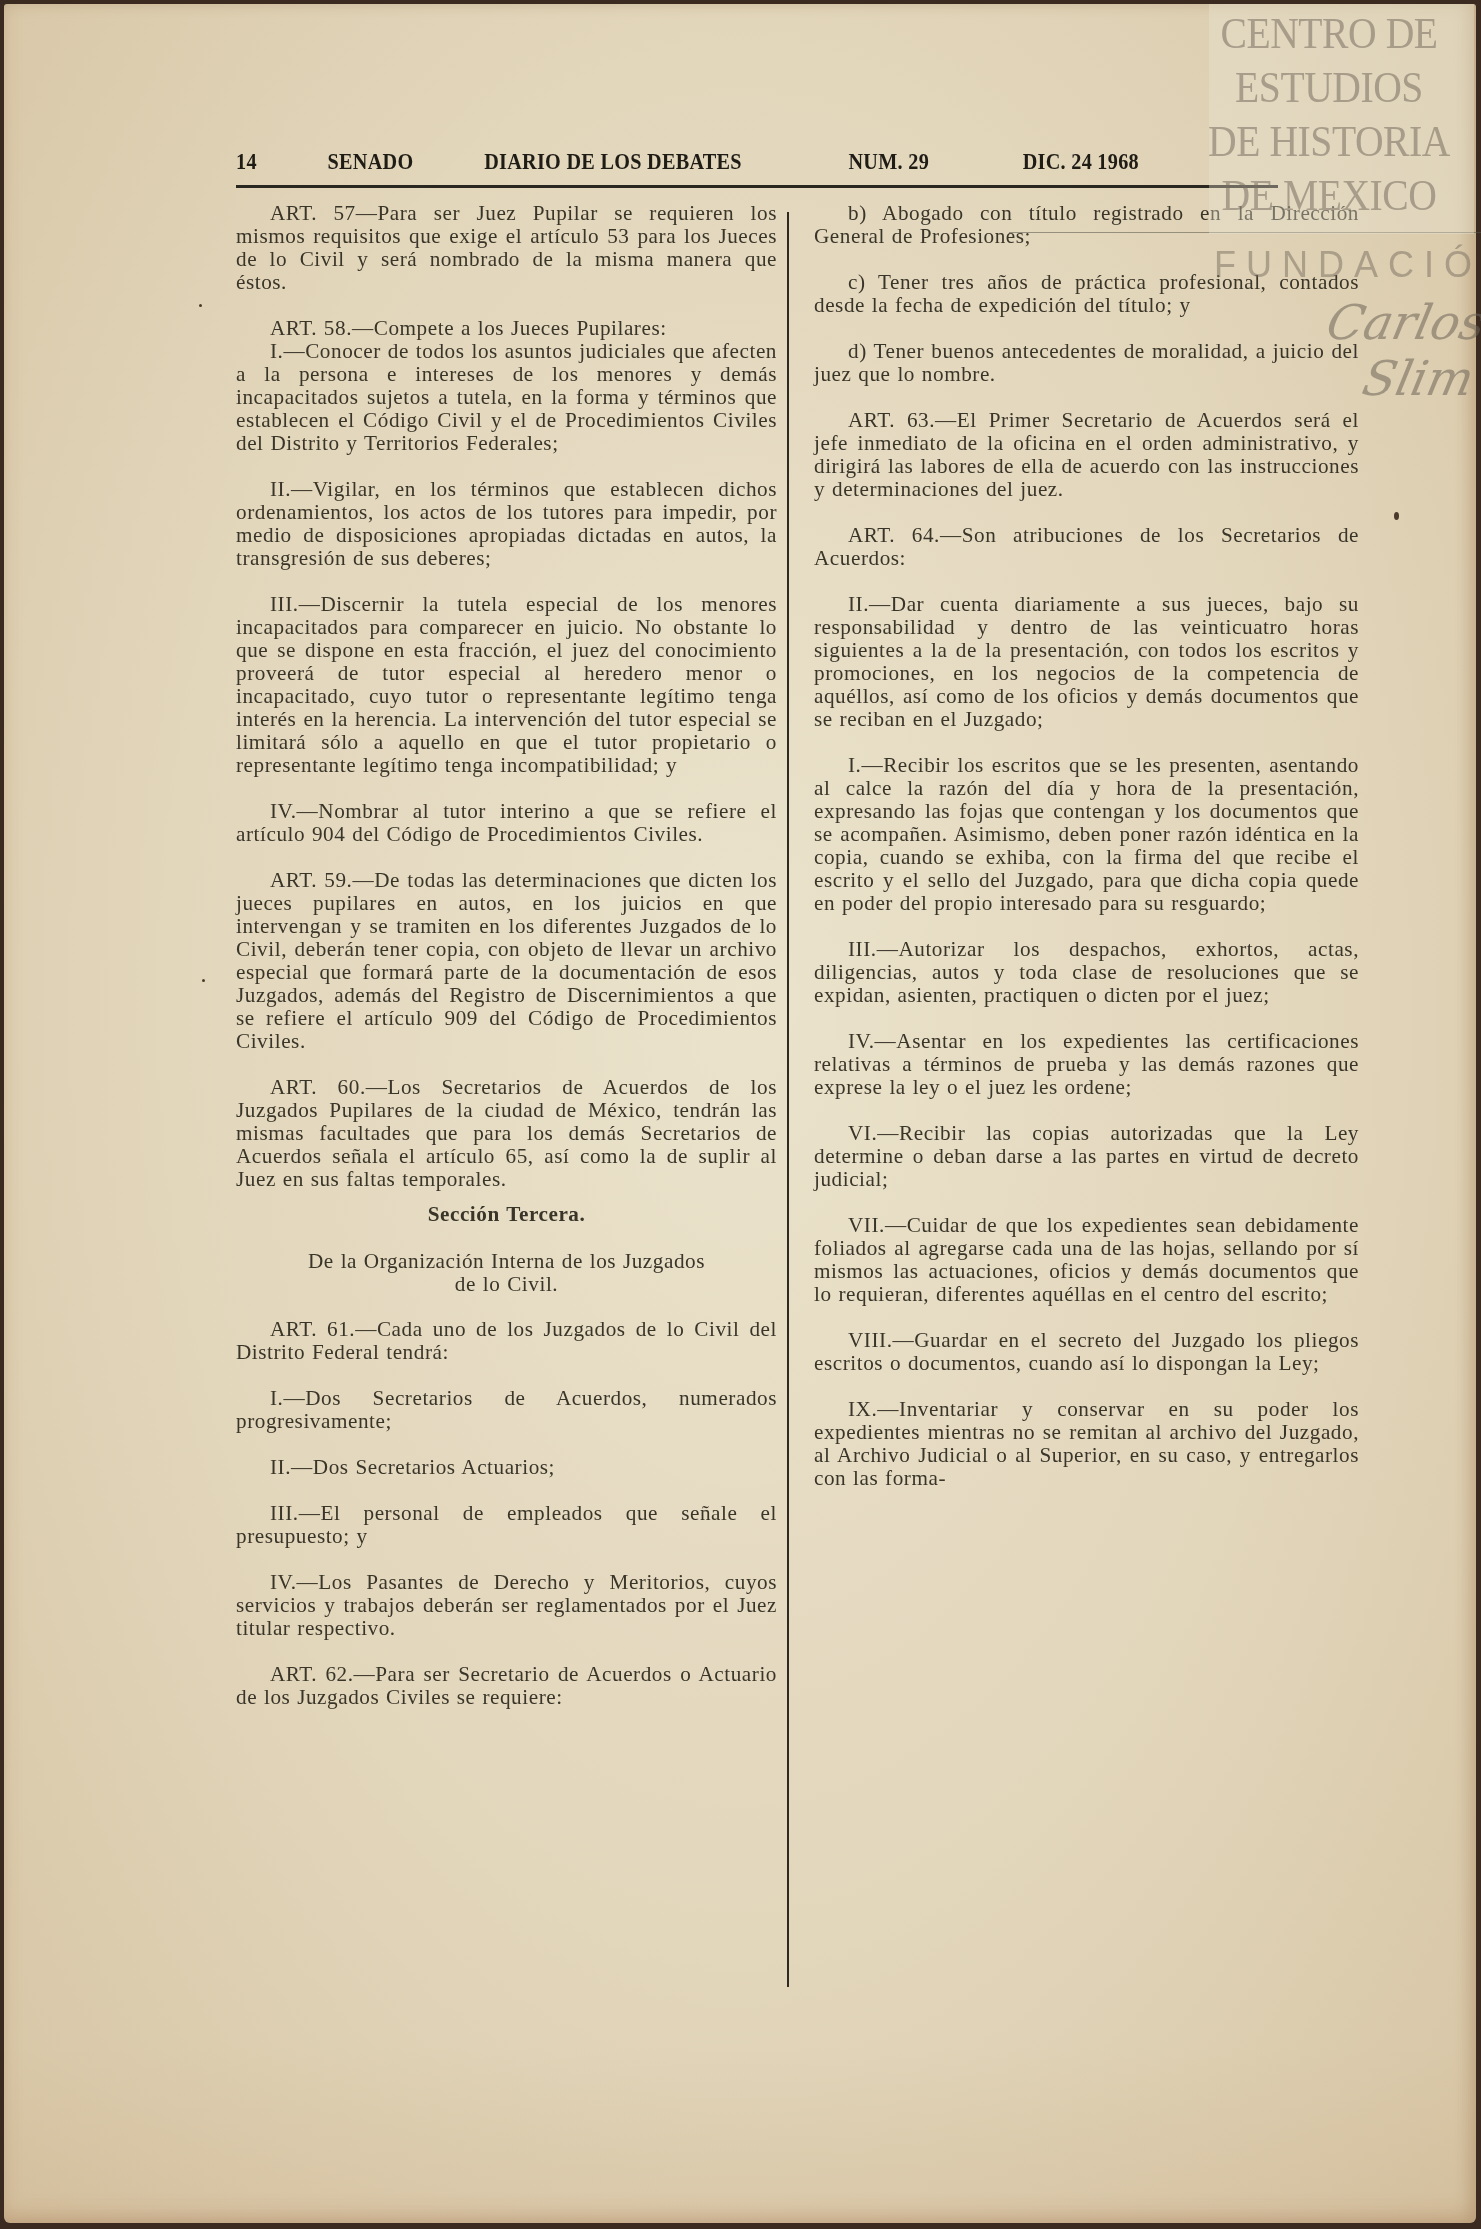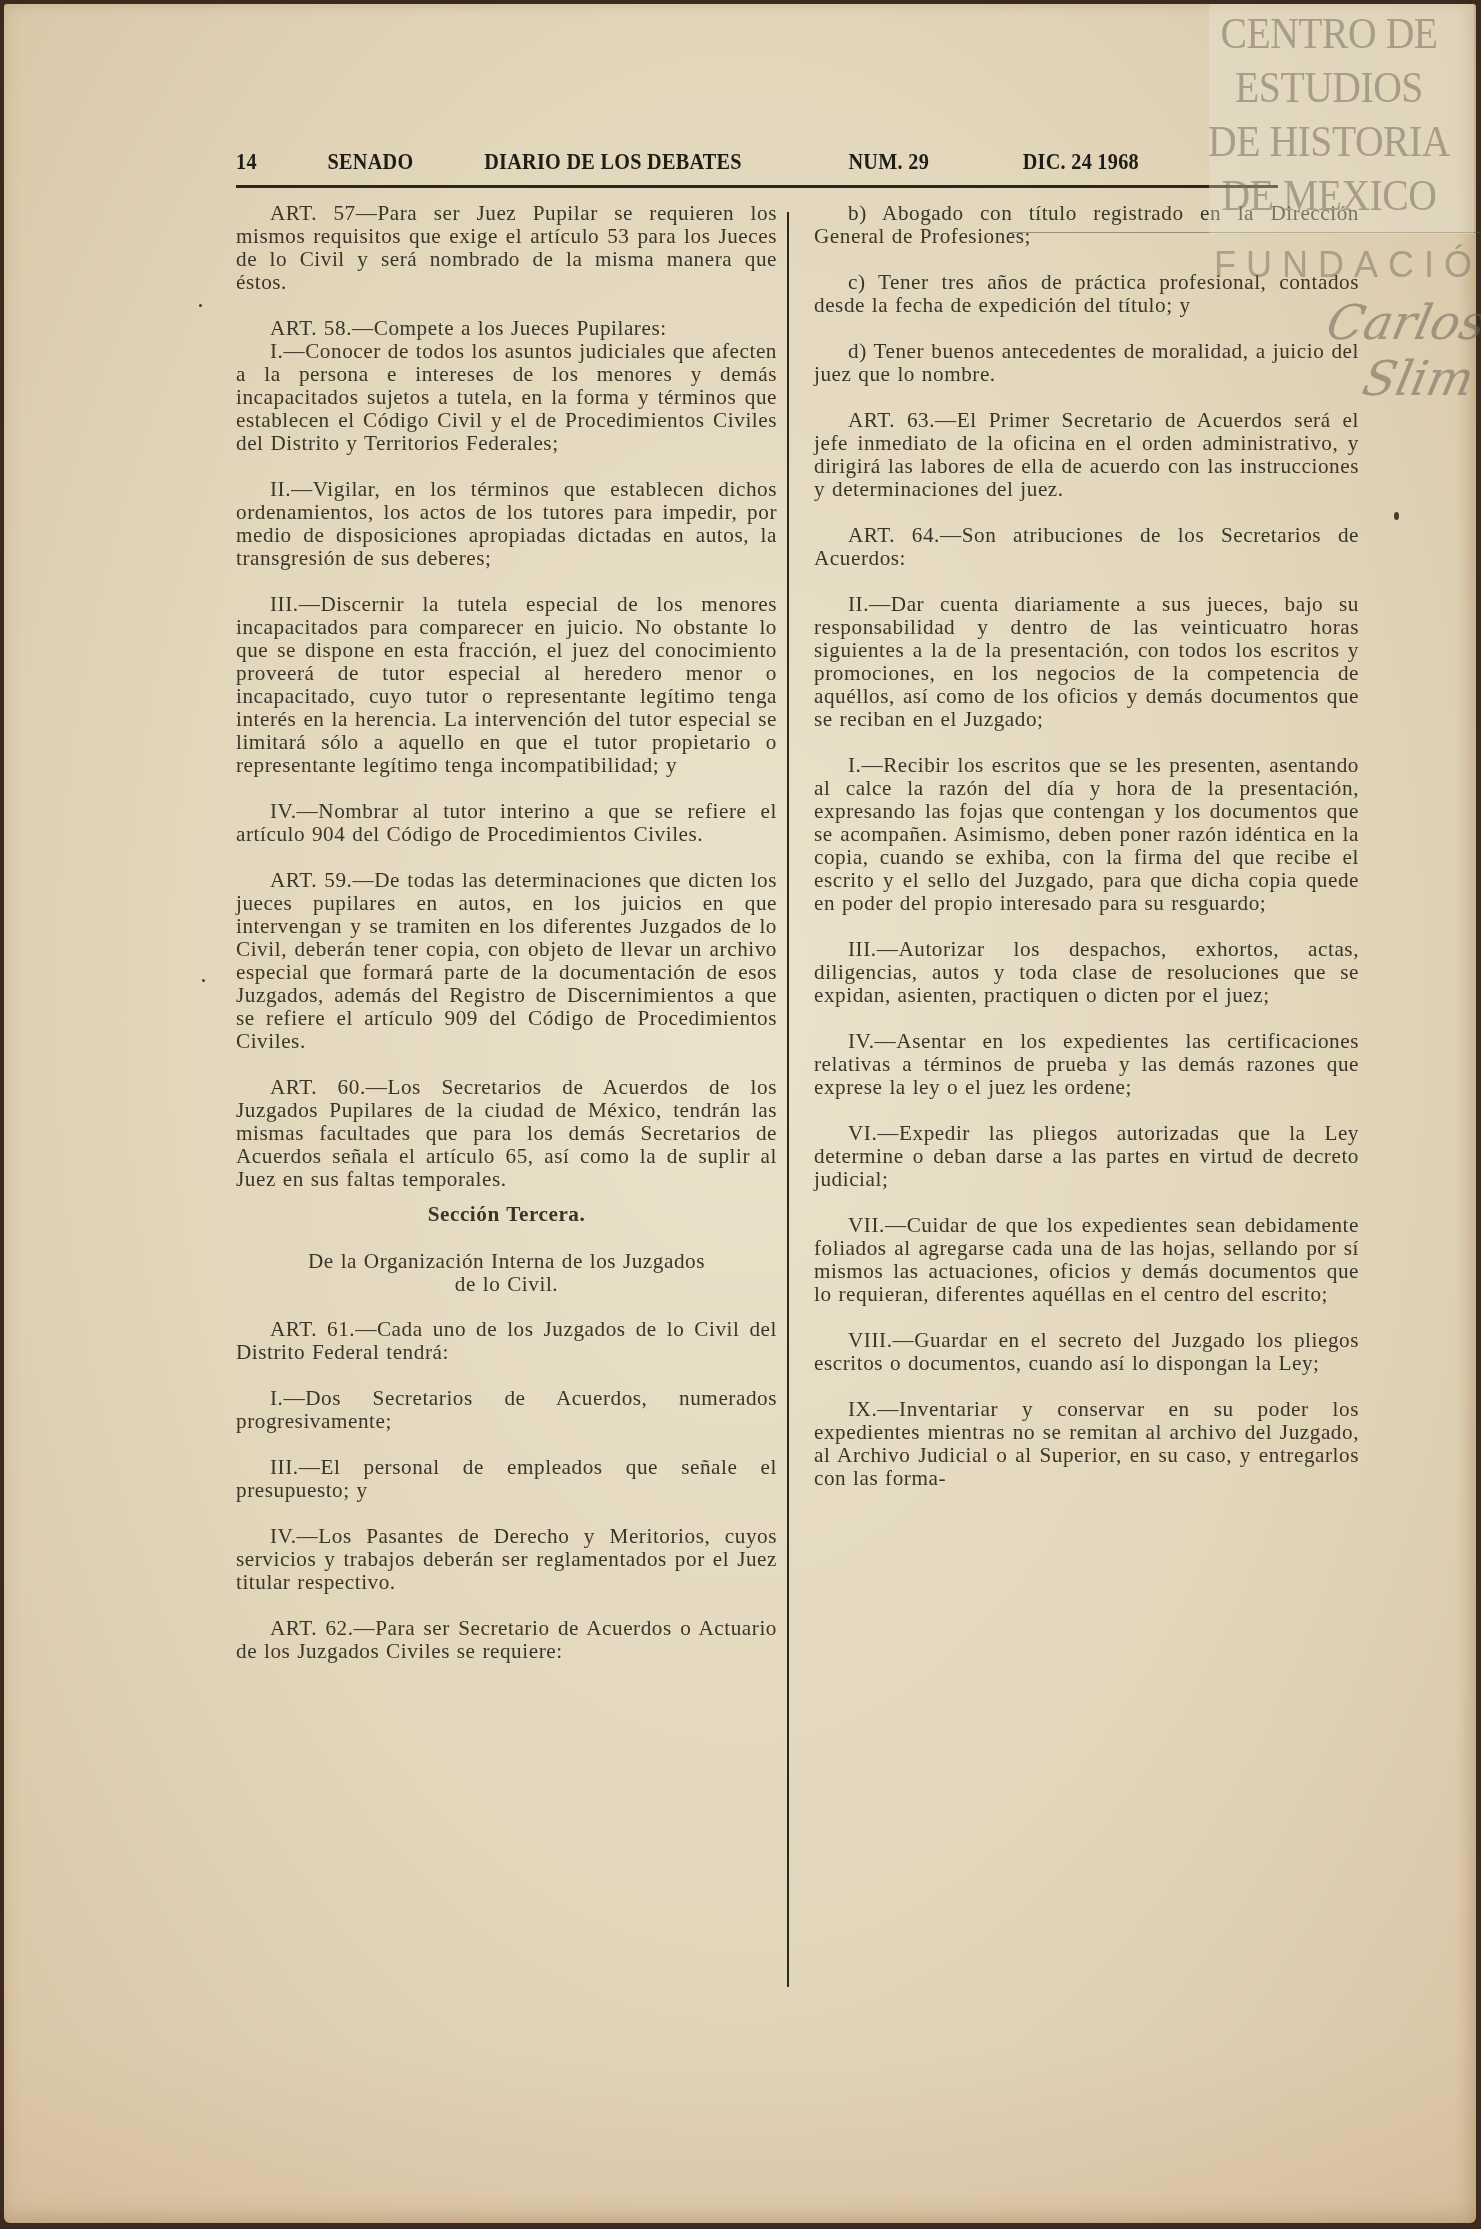--- a/index.html
+++ b/index.html
@@ -184,38 +184,39 @@
     <p>I.—Conocer de todos los asuntos judiciales que afecten a la persona e intereses de los menores y demás incapacitados sujetos a tutela, en la forma y términos que establecen el Código Civil y el de Procedimientos Civiles del Distrito y Territorios Federales;</p>
     <p>II.—Vigilar, en los términos que establecen dichos ordenamientos, los actos de los tutores para impedir, por medio de disposiciones apropiadas dictadas en autos, la transgresión de sus deberes;</p>
     <p>III.—Discernir la tutela especial de los menores incapacitados para comparecer en juicio. No obstante lo que se dispone en esta fracción, el juez del conocimiento proveerá de tutor especial al heredero menor o incapacitado, cuyo tutor o representante legítimo tenga interés en la herencia. La intervención del tutor especial se limitará sólo a aquello en que el tutor propietario o representante legítimo tenga incompatibilidad; y</p>
     <p>IV.—Nombrar al tutor interino a que se refiere el artículo 904 del Código de Procedimientos Civiles.</p>
     <p>ART. 59.—De todas las determinaciones que dicten los jueces pupilares en autos, en los juicios en que intervengan y se tramiten en los diferentes Juzgados de lo Civil, deberán tener copia, con objeto de llevar un archivo especial que formará parte de la documentación de esos Juzgados, además del Registro de Discernimientos a que se refiere el artículo 909 del Código de Procedimientos Civiles.</p>
     <p style="margin-bottom:0">ART. 60.—Los Secretarios de Acuerdos de los Juzgados Pupilares de la ciudad de México, tendrán las mismas facultades que para los demás Secretarios de Acuerdos señala el artículo 65, así como la de suplir al Juez en sus faltas temporales.</p>
     <p class="center section-title">Sección Tercera.</p>
     <p class="center sub-title" style="padding:0 60px">De la Organización Interna de los Juzgados de lo Civil.</p>
     <p>ART. 61.—Cada uno de los Juzgados de lo Civil del Distrito Federal tendrá:</p>
     <p>I.—Dos Secretarios de Acuerdos, numerados progresivamente;</p>
+    <p>II.—Dos Secretarios Actuarios;</p>
     <p>III.—El personal de empleados que señale el presupuesto; y</p>
     <p>IV.—Los Pasantes de Derecho y Meritorios, cuyos servicios y trabajos deberán ser reglamentados por el Juez titular respectivo.</p>
     <p class="tight">ART. 62.—Para ser Secretario de Acuerdos o Actuario de los Juzgados Civiles se requiere:</p>
   </div>
 
   <div class="divider"></div>
 
   <div class="col col-right">
     <p>b) Abogado con título registrado en la Dirección General de Profesiones;</p>
     <p>c) Tener tres años de práctica profesional, contados desde la fecha de expedición del título; y</p>
     <p>d) Tener buenos antecedentes de moralidad, a juicio del juez que lo nombre.</p>
     <p>ART. 63.—El Primer Secretario de Acuerdos será el jefe inmediato de la oficina en el orden administrativo, y dirigirá las labores de ella de acuerdo con las instrucciones y determinaciones del juez.</p>
     <p>ART. 64.—Son atribuciones de los Secretarios de Acuerdos:</p>
     <p>II.—Dar cuenta diariamente a sus jueces, bajo su responsabilidad y dentro de las veinticuatro horas siguientes a la de la presentación, con todos los escritos y promociones, en los negocios de la competencia de aquéllos, así como de los oficios y demás documentos que se reciban en el Juzgado;</p>
     <p>I.—Recibir los escritos que se les presenten, asentando al calce la razón del día y hora de la presentación, expresando las fojas que contengan y los documentos que se acompañen. Asimismo, deben poner razón idéntica en la copia, cuando se exhiba, con la firma del que recibe el escrito y el sello del Juzgado, para que dicha copia quede en poder del propio interesado para su resguardo;</p>
     <p>III.—Autorizar los despachos, exhortos, actas, diligencias, autos y toda clase de resoluciones que se expidan, asienten, practiquen o dicten por el juez;</p>
     <p>IV.—Asentar en los expedientes las certificaciones relativas a términos de prueba y las demás razones que exprese la ley o el juez les ordene;</p>
-    <p>VI.—Expedir las pliegos autorizadas que la Ley determine o deban darse a las partes en virtud de decreto judicial;</p>
+    <p>VI.—Recibir las copias autorizadas que la Ley determine o deban darse a las partes en virtud de decreto judicial;</p>
     <p>VII.—Cuidar de que los expedientes sean debidamente foliados al agregarse cada una de las hojas, sellando por sí mismos las actuaciones, oficios y demás documentos que lo requieran, diferentes aquéllas en el centro del escrito;</p>
     <p>VIII.—Guardar en el secreto del Juzgado los pliegos escritos o documentos, cuando así lo dispongan la Ley;</p>
     <p class="tight">IX.—Inventariar y conservar en su poder los expedientes mientras no se remitan al archivo del Juzgado, al Archivo Judicial o al Superior, en su caso, y entregarlos con las forma-</p>
   </div>
 
   <div class="wm-underline"></div>
   <div class="wm">
     <div class="wm-block"></div>
     <div class="wm-line wm-1">CENTRO DE</div>
     <div class="wm-line wm-2">ESTUDIOS</div>

